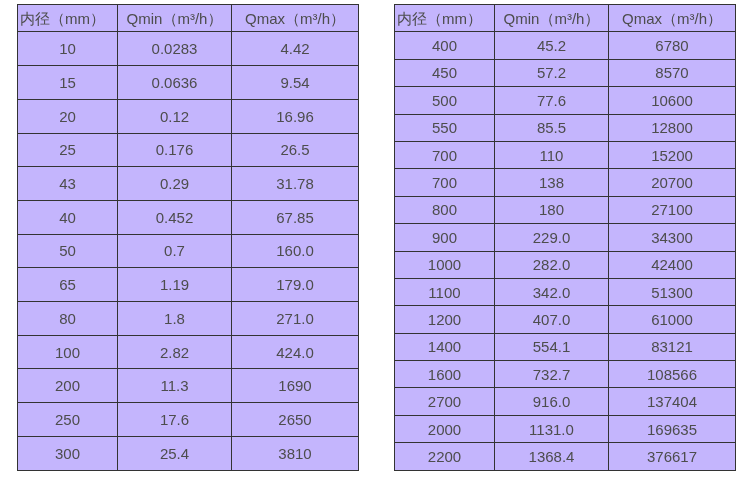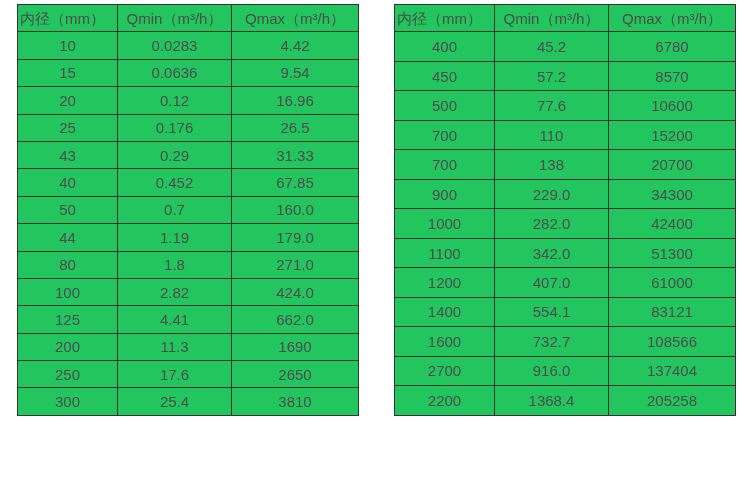--- a/index.html
+++ b/index.html
@@ -13,21 +13,21 @@
   }
   .tables-wrap {
     display: flex;
     gap: 35px;
     padding: 4px 0 0 17px;
     box-sizing: border-box;
   }
   table.flow-table {
     border-collapse: collapse;
     table-layout: fixed;
-    background: #22c55e;
+    background: #c4b5fd;
   }
   table.flow-table col.col-dia  { width: 100px; }
   table.flow-table col.col-qmin { width: 114px; }
   table.flow-table col.col-qmax { width: 127px; }
   table.flow-table th,
   table.flow-table td {
     border: 1px solid #333333;
     height: 26.4px;
     padding: 0;
     text-align: center;
@@ -83,51 +83,46 @@
           <td>16.96</td>
         </tr>
         <tr>
           <td>25</td>
           <td>0.176</td>
           <td>26.5</td>
         </tr>
         <tr>
           <td>43</td>
           <td>0.29</td>
-          <td>31.33</td>
+          <td>31.78</td>
         </tr>
         <tr>
           <td>40</td>
           <td>0.452</td>
           <td>67.85</td>
         </tr>
         <tr>
           <td>50</td>
           <td>0.7</td>
           <td>160.0</td>
         </tr>
         <tr>
-          <td>44</td>
+          <td>65</td>
           <td>1.19</td>
           <td>179.0</td>
         </tr>
         <tr>
           <td>80</td>
           <td>1.8</td>
           <td>271.0</td>
         </tr>
         <tr>
           <td>100</td>
           <td>2.82</td>
           <td>424.0</td>
-        </tr>
-        <tr>
-          <td>125</td>
-          <td>4.41</td>
-          <td>662.0</td>
         </tr>
         <tr>
           <td>200</td>
           <td>11.3</td>
           <td>1690</td>
         </tr>
         <tr>
           <td>250</td>
           <td>17.6</td>
           <td>2650</td>
@@ -163,30 +158,40 @@
           <td>450</td>
           <td>57.2</td>
           <td>8570</td>
         </tr>
         <tr>
           <td>500</td>
           <td>77.6</td>
           <td>10600</td>
         </tr>
         <tr>
+          <td>550</td>
+          <td>85.5</td>
+          <td>12800</td>
+        </tr>
+        <tr>
           <td>700</td>
           <td>110</td>
           <td>15200</td>
         </tr>
         <tr>
           <td>700</td>
           <td>138</td>
           <td>20700</td>
         </tr>
         <tr>
+          <td>800</td>
+          <td>180</td>
+          <td>27100</td>
+        </tr>
+        <tr>
           <td>900</td>
           <td>229.0</td>
           <td>34300</td>
         </tr>
         <tr>
           <td>1000</td>
           <td>282.0</td>
           <td>42400</td>
         </tr>
         <tr>
@@ -208,20 +213,25 @@
           <td>1600</td>
           <td>732.7</td>
           <td>108566</td>
         </tr>
         <tr>
           <td>2700</td>
           <td>916.0</td>
           <td>137404</td>
         </tr>
         <tr>
+          <td>2000</td>
+          <td>1131.0</td>
+          <td>169635</td>
+        </tr>
+        <tr>
           <td>2200</td>
           <td>1368.4</td>
-          <td>205258</td>
+          <td>376617</td>
         </tr>
       </tbody>
   </table>
 
 </div>
 
 </body></html>

